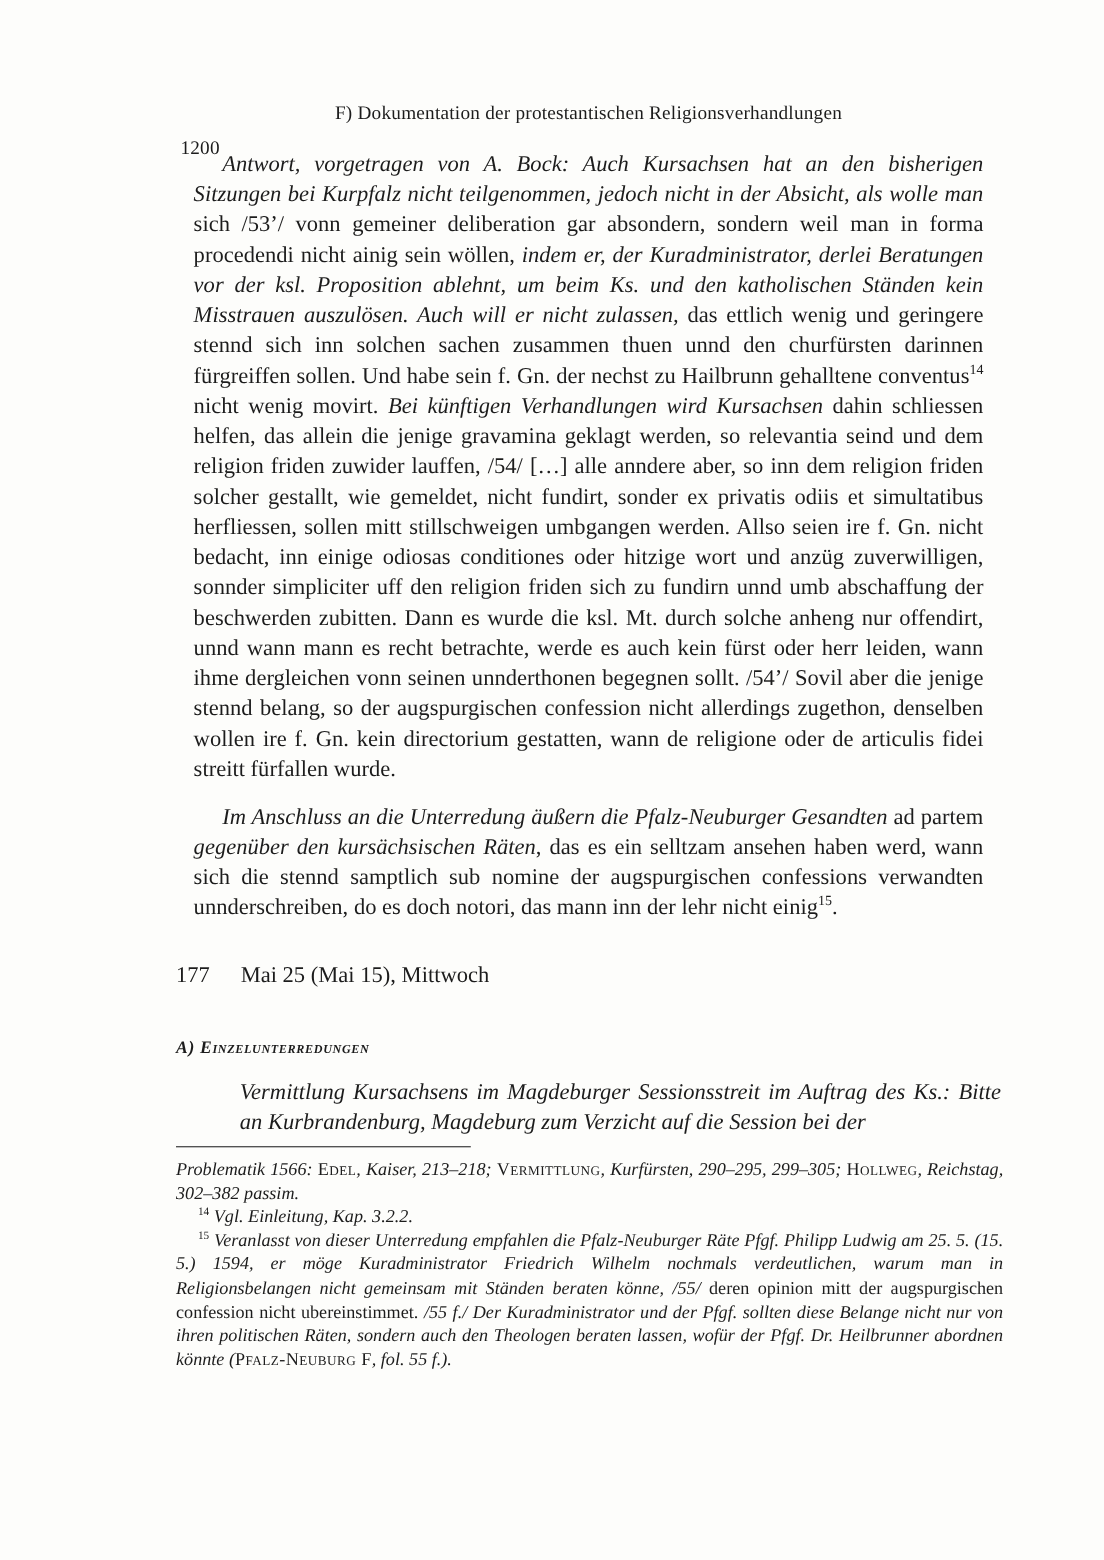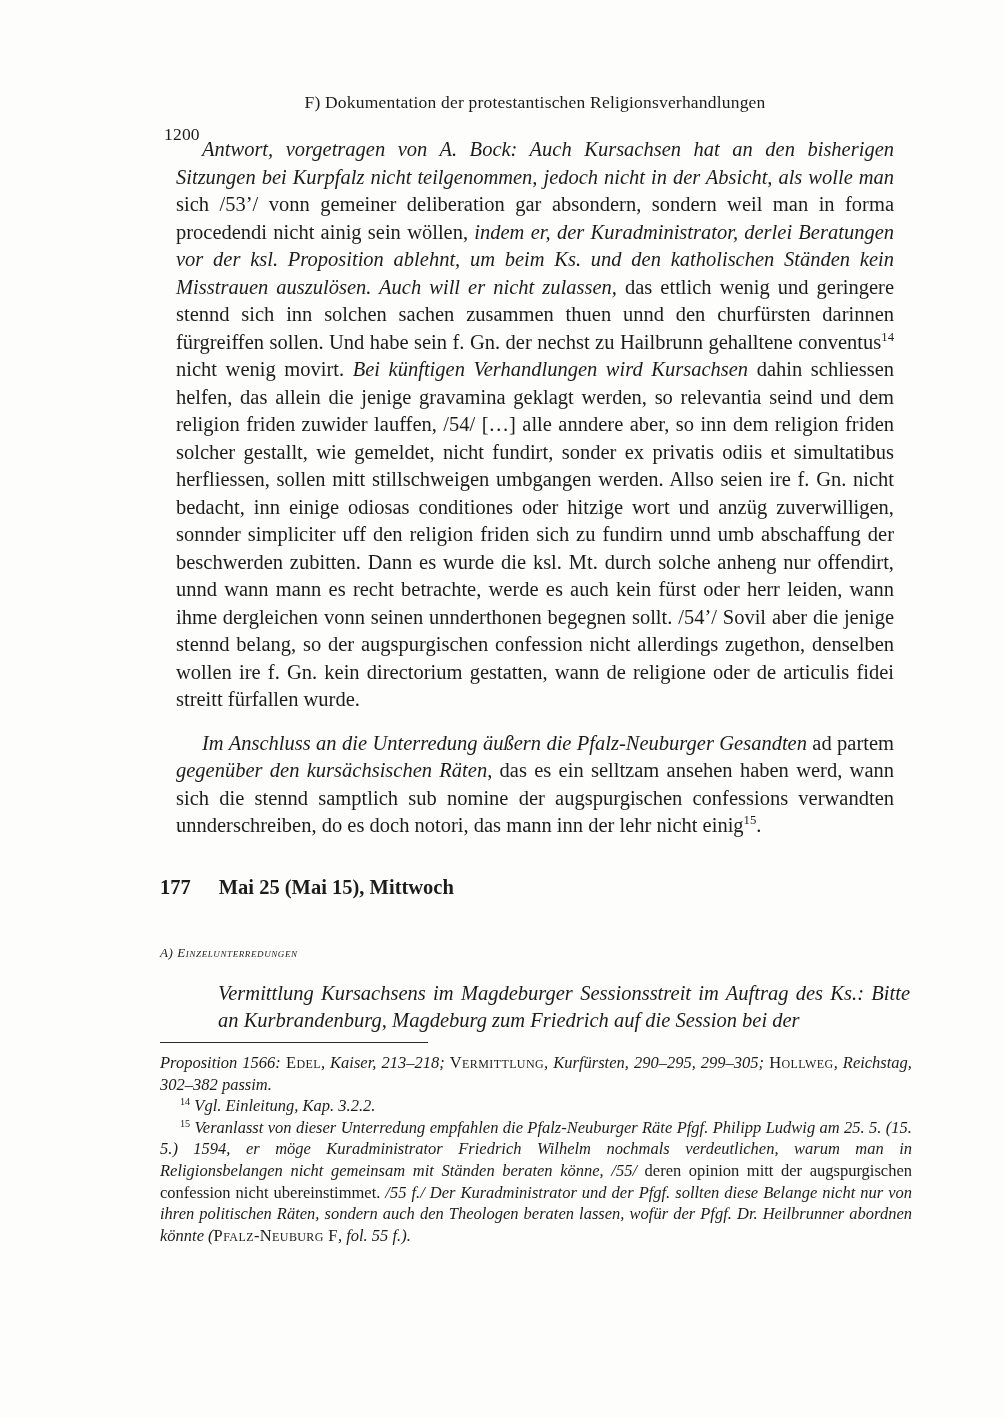--- a/index.html
+++ b/index.html
@@ -36,30 +36,30 @@
     line-height: 27.5px;
     text-align: justify;
     hyphens: auto;
     -webkit-hyphens: auto;
   }
   .para { margin: 16px; text-indent: 26px; }
 
   .section-heading {
     margin: 34px 0 0 0;
     font-size: 20.5px;
-    font-weight: bold;
+    font-weight: normal;
     text-indent: 0;
     text-align: left;
   }
   .sec-num { margin-right: 28px; }
 
   .subsection-heading {
     margin: 38px 0 0 0;
-    font-size: 13px;
-    font-weight: normal;
+    font-size: 16px;
+    font-weight: bold;
     font-style: italic;
     font-variant: small-caps;
     letter-spacing: 0.6px;
     text-align: left;
   }
 
   .summary {
     margin: 13px 0 0 0;
     padding-left: 58px;
     font-style: italic;
@@ -110,23 +110,23 @@
   <main class="body-text">
     <p class="para"><span class="seg-i">Antwort, vorgetragen von A. Bock: Auch Kursachsen hat an den bisherigen Sitzungen bei Kurpfalz nicht teilgenommen, jedoch nicht in der Absicht, als wolle man </span><span class="seg-r">sich /53’/ vonn gemeiner deliberation gar absondern, sondern weil man in forma procedendi nicht ainig sein wöllen, </span><span class="seg-i">indem er, der Kuradministrator, derlei Beratungen vor der ksl. Proposition ablehnt, um beim Ks. und den katholischen Ständen kein Misstrauen auszulösen. Auch will er nicht zulassen, </span><span class="seg-r">das ettlich wenig und geringere stennd sich inn solchen sachen zusammen thuen unnd den churfürsten darinnen fürgreiffen sollen. Und habe sein f. Gn. der nechst zu Hailbrunn gehalltene conventus</span><sup class="seg-sup">14</sup><span class="seg-r"> nicht wenig movirt. </span><span class="seg-i">Bei künftigen Verhandlungen wird Kursachsen </span><span class="seg-r">dahin schliessen helfen, das allein die jenige gravamina geklagt werden, so relevantia seind und dem religion friden zuwider lauffen, /54/ […] alle anndere aber, so inn dem religion friden solcher gestallt, wie gemeldet, nicht fundirt, sonder ex privatis odiis et simultatibus herfliessen, sollen mitt stillschweigen umbgangen werden. Allso seien ire f. Gn. nicht bedacht, inn einige odiosas conditiones oder hitzige wort und anzüg zuverwilligen, sonnder simpliciter uff den religion friden sich zu fundirn unnd umb abschaffung der beschwerden zubitten. Dann es wurde die ksl. Mt. durch solche anheng nur offendirt, unnd wann mann es recht betrachte, werde es auch kein fürst oder herr leiden, wann ihme dergleichen vonn seinen unnderthonen begegnen sollt. /54’/ Sovil aber die jenige stennd belang, so der augspurgischen confession nicht allerdings zugethon, denselben wollen ire f. Gn. kein directorium gestatten, wann de religione oder de articulis fidei streitt fürfallen wurde.</span></p>
     <p class="para"><span class="seg-i">Im Anschluss an die Unterredung äußern die Pfalz-Neuburger Gesandten </span><span class="seg-r">ad partem </span><span class="seg-i">gegenüber den kursächsischen Räten</span><span class="seg-r">, das es ein selltzam ansehen haben werd, wann sich die stennd samptlich sub nomine der augspurgischen confessions verwandten unnderschreiben, do es doch notori, das mann inn der lehr nicht einig</span><sup class="seg-sup">15</sup><span class="seg-r">.</span></p>
 
     <h2 class="section-heading">
       <span class="sec-num">177</span><span class="sec-title">Mai 25 (Mai 15), Mittwoch</span>
     </h2>
 
     <h3 class="subsection-heading">A) Einzelunterredungen</h3>
 
-    <p class="summary"><span class="seg-i">Vermittlung Kursachsens im Magdeburger Sessionsstreit im Auftrag des Ks.: Bitte an Kurbrandenburg, Magdeburg zum Friedrich auf die Session bei der</span></p>
+    <p class="summary"><span class="seg-i">Vermittlung Kursachsens im Magdeburger Sessionsstreit im Auftrag des Ks.: Bitte an Kurbrandenburg, Magdeburg zum Verzicht auf die Session bei der</span></p>
   </main>
 
   <footer class="footnotes">
     <hr class="fn-rule">
-    <p class="fn"><span class="seg-i">Proposition 1566: </span><span class="seg-sc">Edel</span><span class="seg-i">, Kaiser, 213–218; </span><span class="seg-sc">Vermittlung</span><span class="seg-i">, Kurfürsten, 290–295, 299–305; </span><span class="seg-sc">Hollweg</span><span class="seg-i">, Reichstag, 302–382 passim.</span></p>
+    <p class="fn"><span class="seg-i">Problematik 1566: </span><span class="seg-sc">Edel</span><span class="seg-i">, Kaiser, 213–218; </span><span class="seg-sc">Vermittlung</span><span class="seg-i">, Kurfürsten, 290–295, 299–305; </span><span class="seg-sc">Hollweg</span><span class="seg-i">, Reichstag, 302–382 passim.</span></p>
     <p class="fn indent"><sup class="seg-sup">14</sup><span class="seg-i"> Vgl. Einleitung, Kap. 3.2.2.</span></p>
     <p class="fn indent"><sup class="seg-sup">15</sup><span class="seg-i"> Veranlasst von dieser Unterredung empfahlen die Pfalz-Neuburger Räte Pfgf. Philipp Ludwig am 25. 5. (15. 5.) 1594, er möge Kuradministrator Friedrich Wilhelm nochmals verdeutlichen, warum man in Religionsbelangen nicht gemeinsam mit Ständen beraten könne, /55/ </span><span class="seg-r">deren opinion mitt der augspurgischen confession nicht ubereinstimmet.</span><span class="seg-i"> /55 f./ Der Kuradministrator und der Pfgf. sollten diese Belange nicht nur von ihren politischen Räten, sondern auch den Theologen beraten lassen, wofür der Pfgf. Dr. Heilbrunner abordnen könnte (</span><span class="seg-isc">Pfalz-Neuburg F</span><span class="seg-i">, fol. 55 f.).</span></p>
   </footer>
 
 </div>
 
 </body></html>

